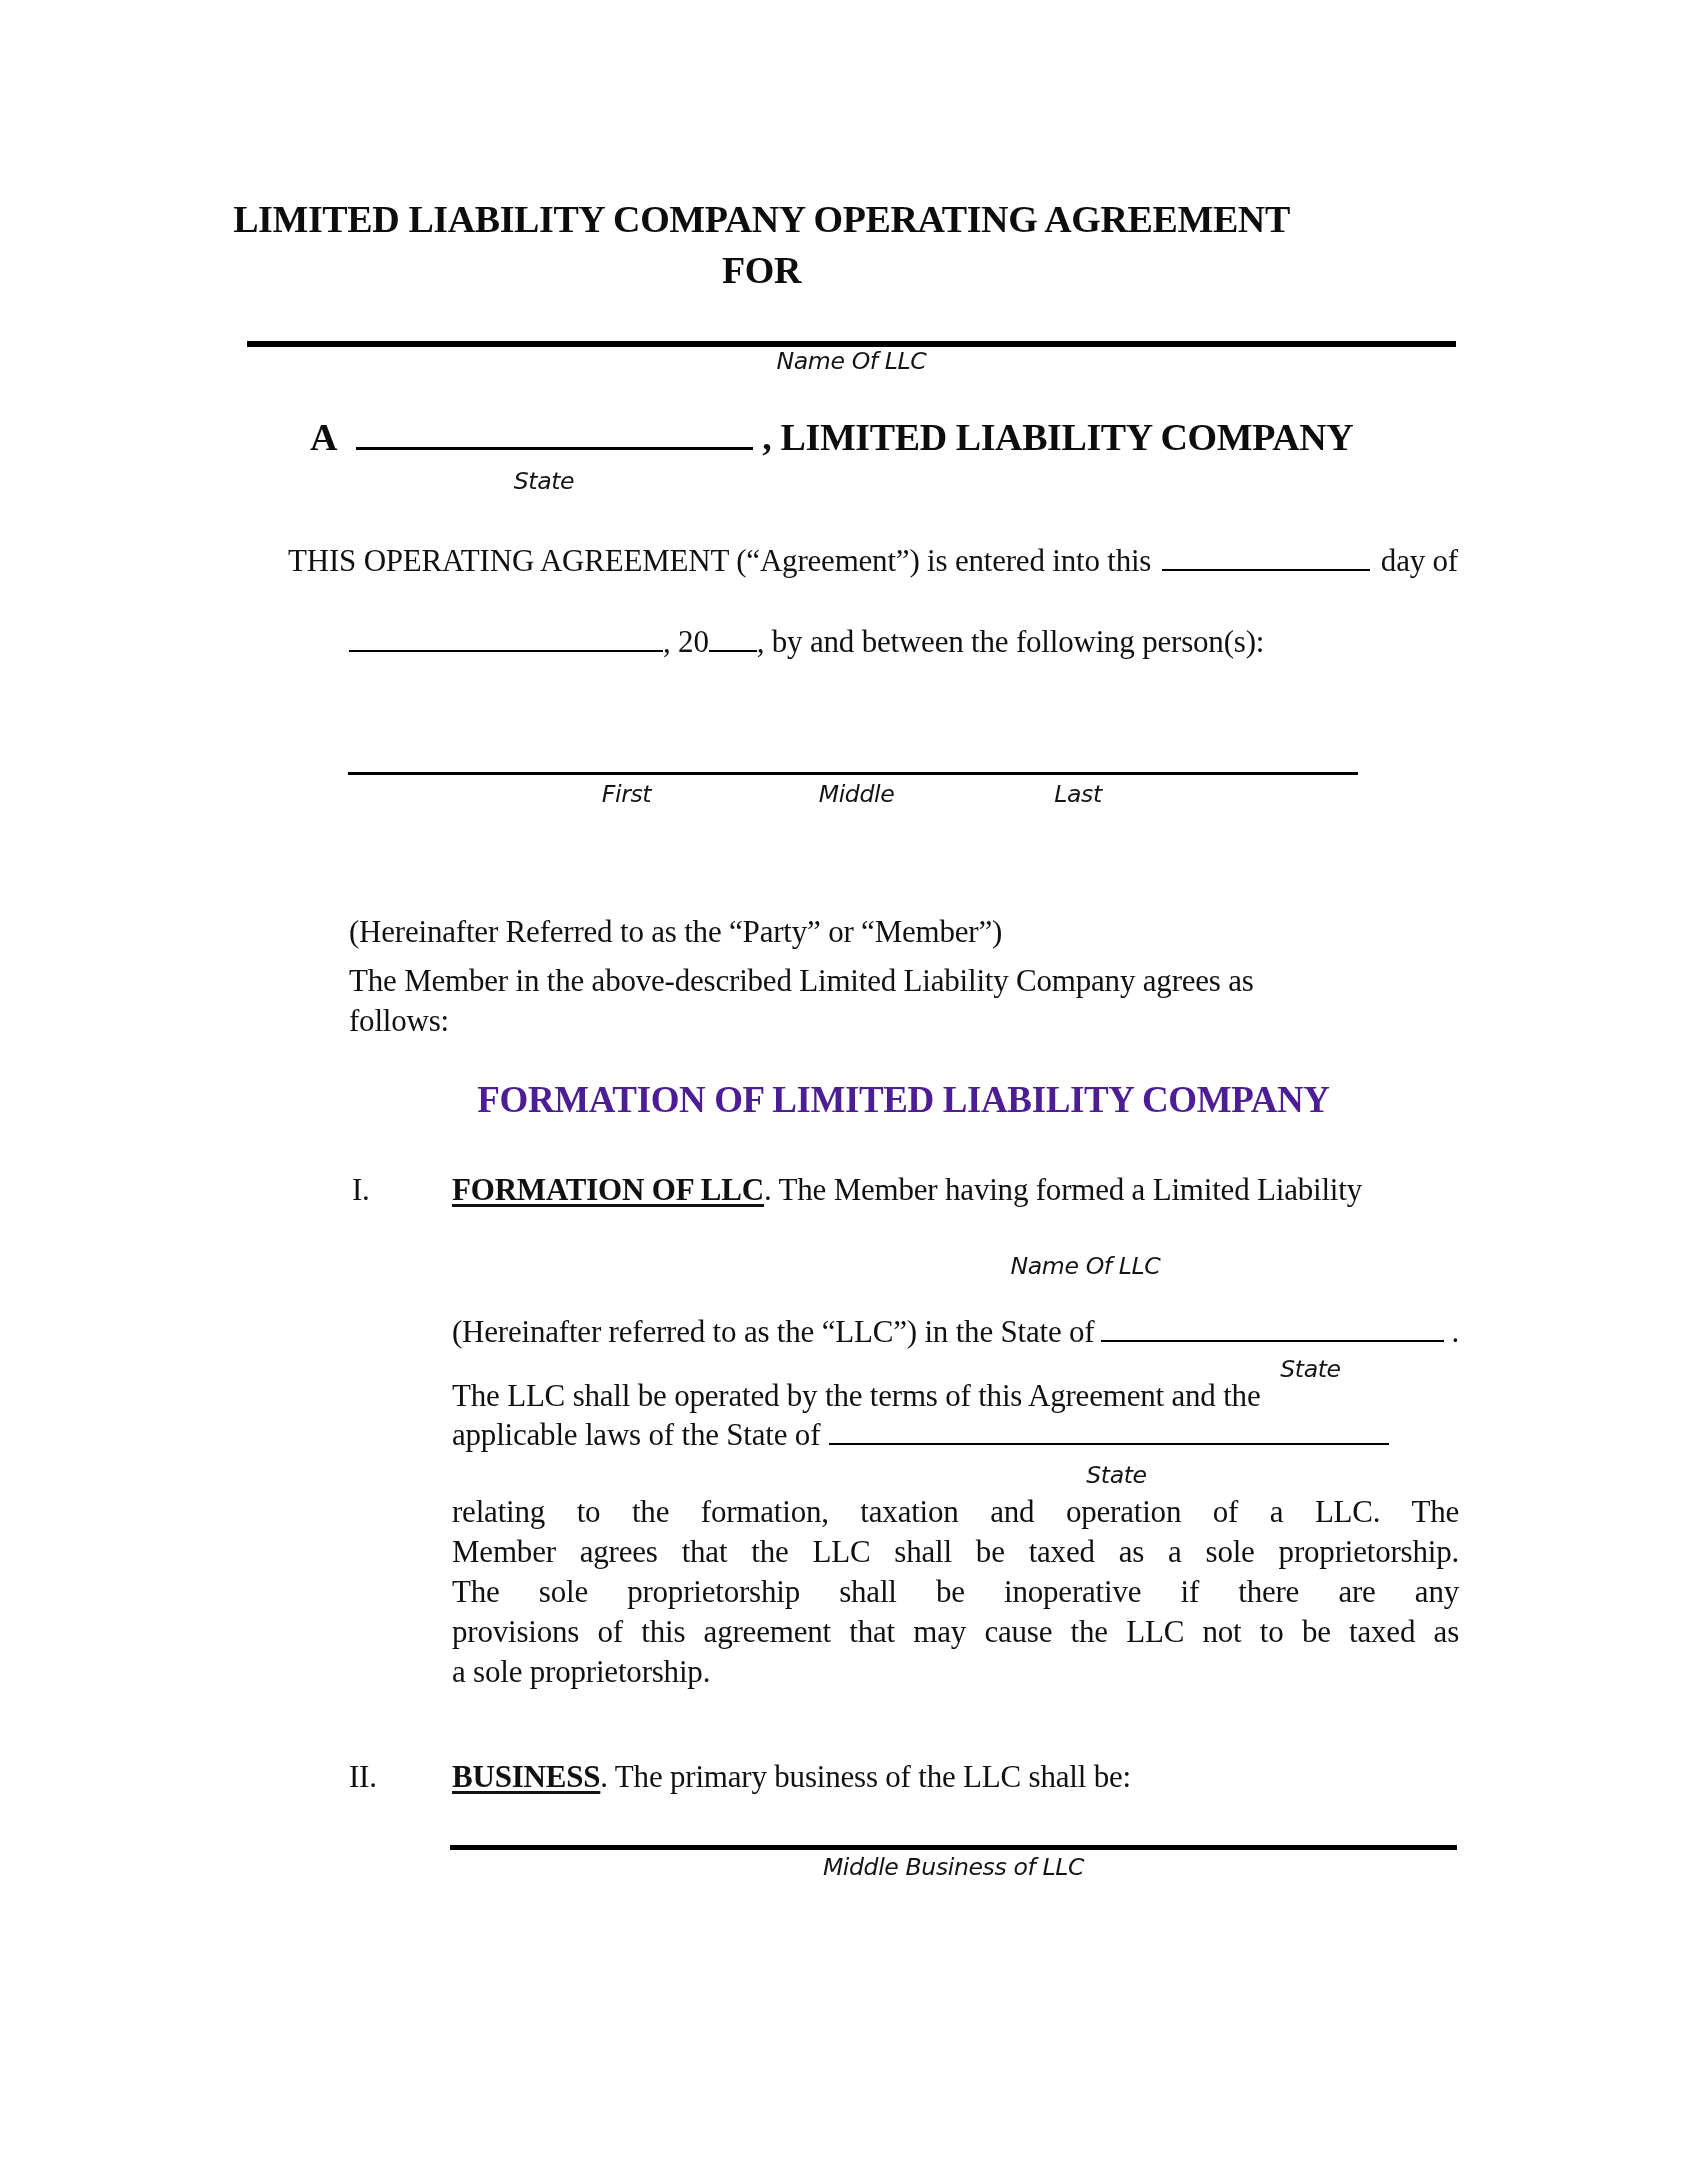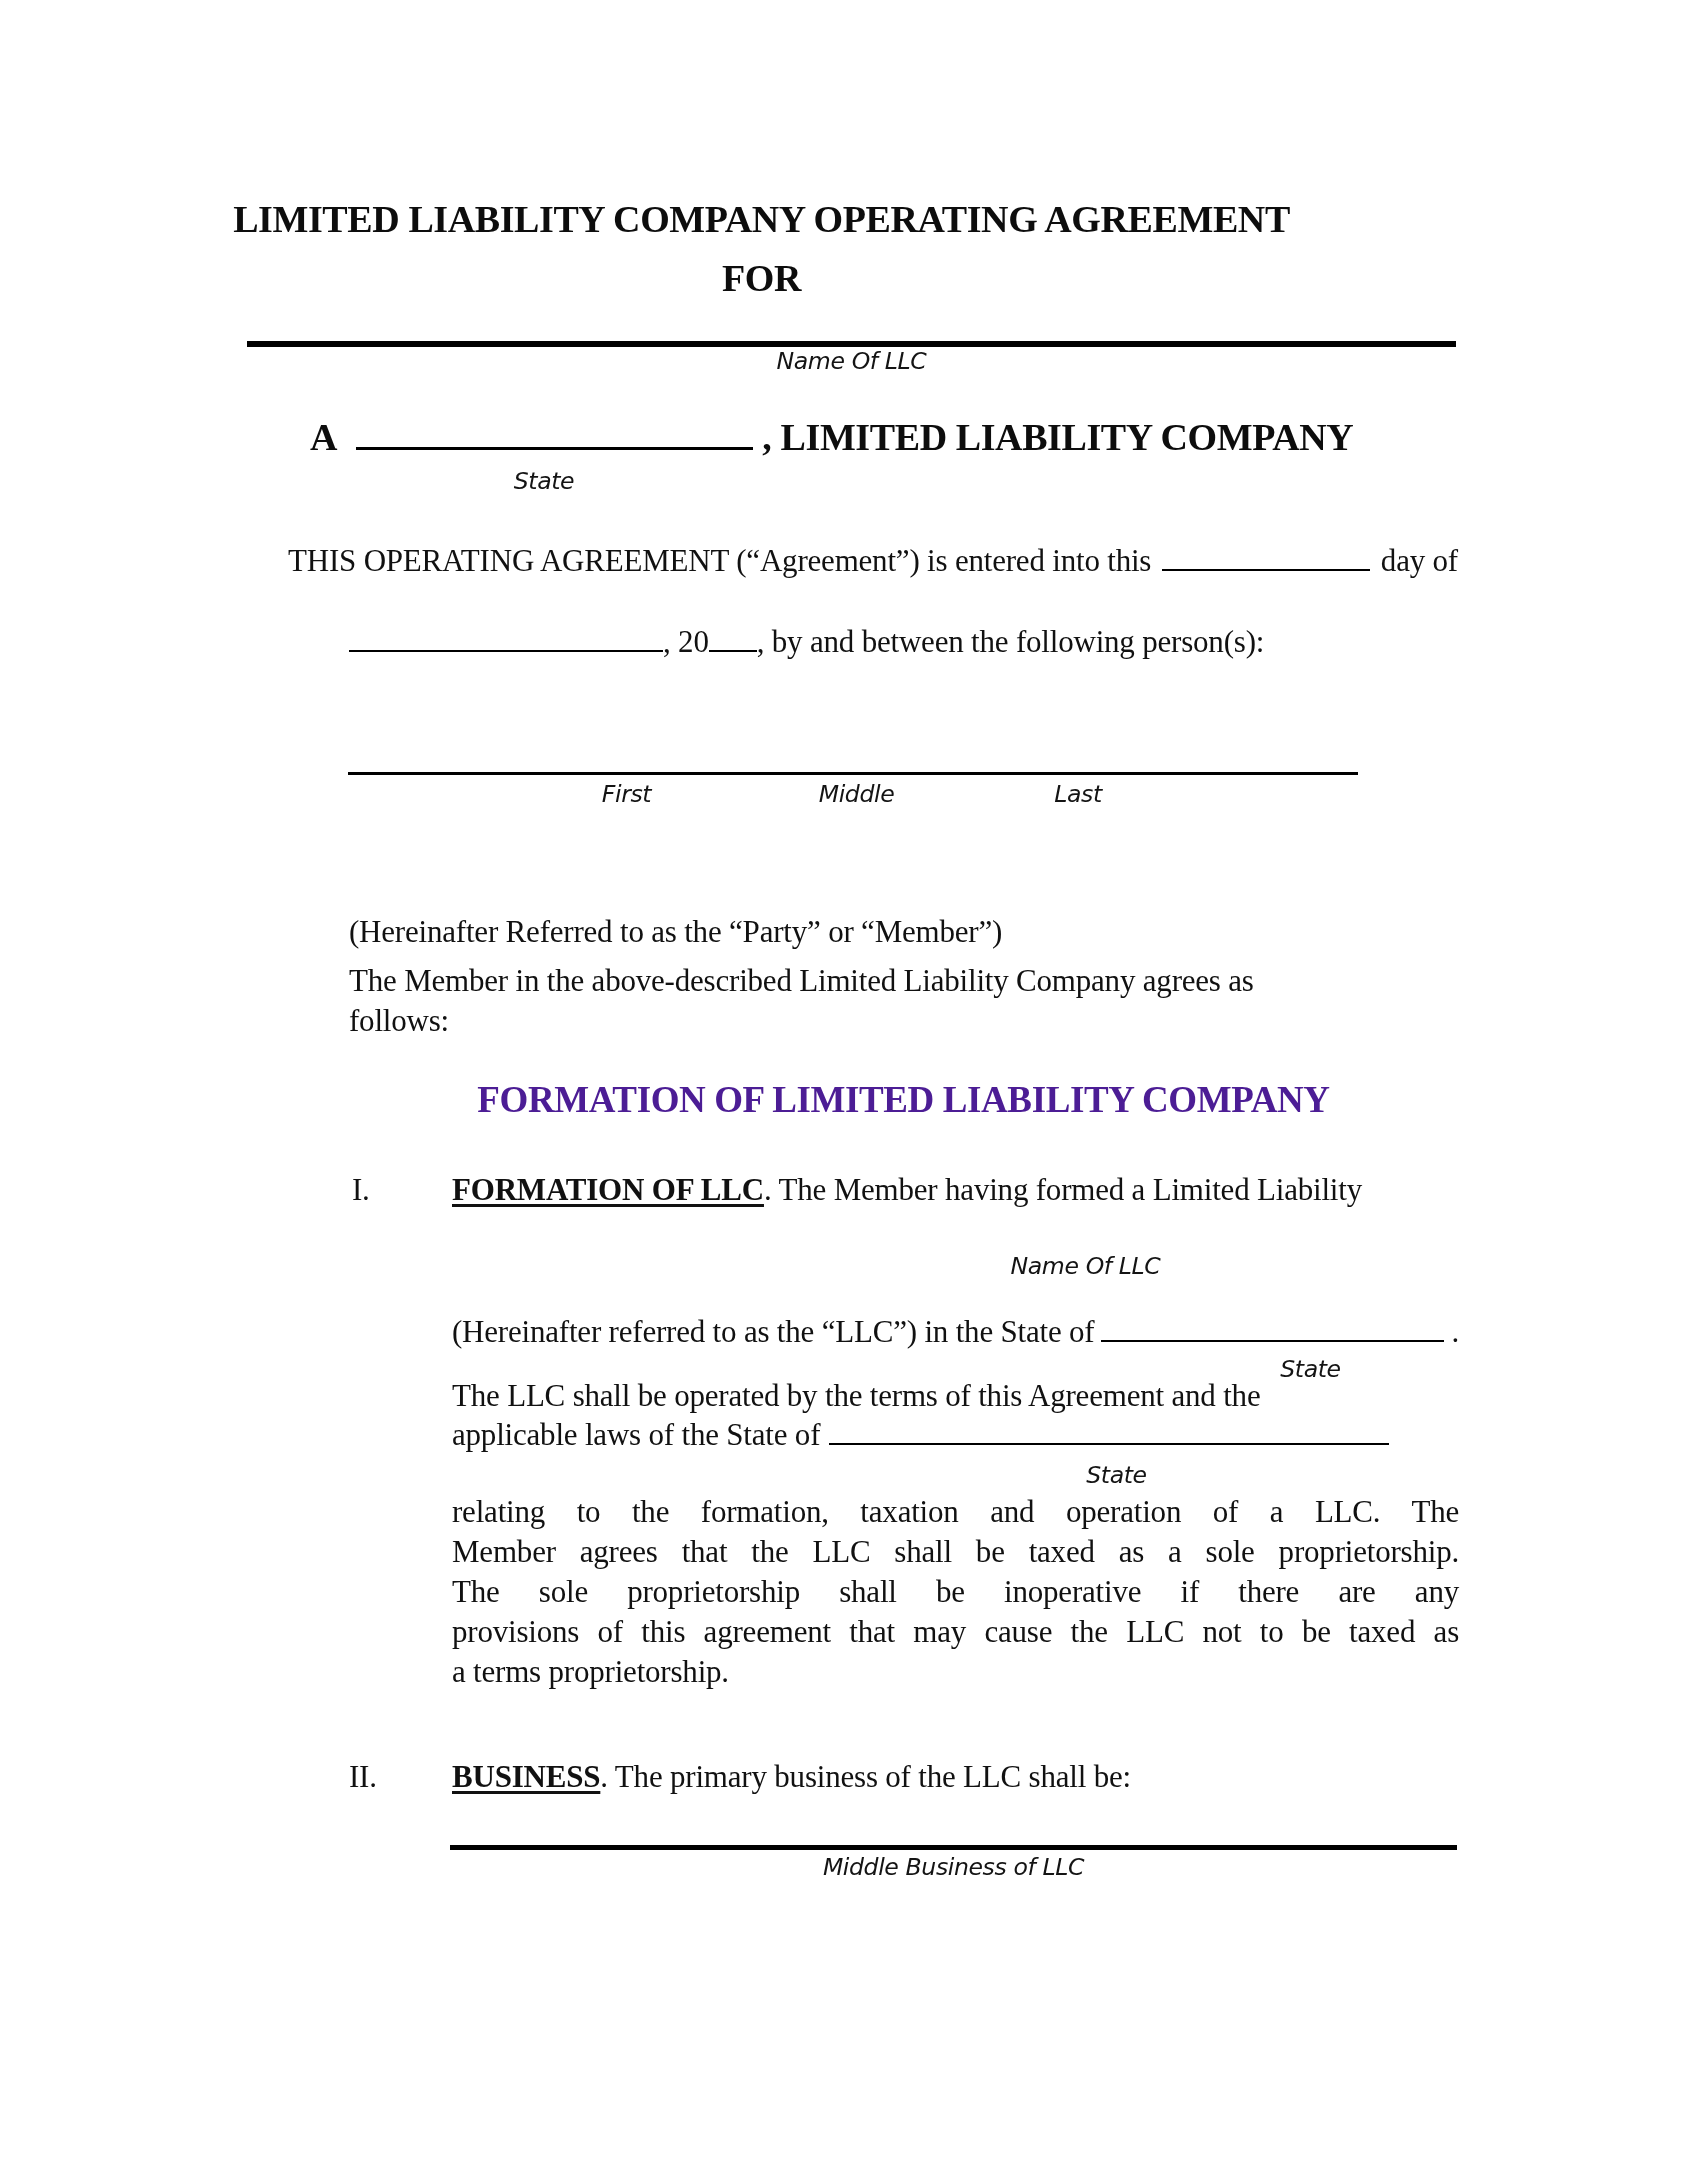--- a/index.html
+++ b/index.html
@@ -104,21 +104,21 @@
     text-align-last: justify;
   }
   .cap-center { text-align: center; }
 </style>
 </head>
 <body>
 
 <div class="page">
 
   <div class="title-line" style="top:197px;">LIMITED LIABILITY COMPANY OPERATING AGREEMENT</div>
-  <div class="title-line" style="top:256px;">FOR</div>
+  <div class="title-line" style="top:248px;">FOR</div>
 
   <div class="rule" style="top:341px; left:247px; width:1209px; height:6.1px;"></div>
   <div class="caption cap-center" style="top:347px; left:247px; width:1209px;">Name Of LLC</div>
 
   <div class="big-line" style="top:415px; left:310px;">
     <span>A</span>
     <span class="blank blank-lg" style="width:397px; margin-left:12.2px;"></span>
     <span>, LIMITED LIABILITY COMPANY</span>
   </div>
   <div class="caption cap-center" style="top:467px; left:413px; width:262px;">State</div>
@@ -167,21 +167,21 @@
     <span>applicable laws of the State of</span>
     <span class="fblank" style="margin-left:8.7px;"></span>
   </div>
   <div class="caption cap-center" style="top:1461px; left:1029px; width:175px;">State</div>
 
   <div class="para" style="top:1492px; left:452px; width:1007px;">
     <div class="just">relating to the formation, taxation and operation of a LLC. The</div>
     <div class="just">Member agrees that the LLC shall be taxed as a sole proprietorship.</div>
     <div class="just">The sole proprietorship shall be inoperative if there are any</div>
     <div class="just">provisions of this agreement that may cause the LLC not to be taxed as</div>
-    <div>a terms proprietorship.</div>
+    <div>a sole proprietorship.</div>
   </div>
 
   <div class="body-line" style="top:1759px; left:349px;">II.</div>
   <div class="body-line" style="top:1759px; left:452px;">
     <span class="bu" style="font-weight:bold;">BUSINESS</span><span>. The primary business of the LLC shall be:</span>
   </div>
 
   <div class="rule" style="top:1845px; left:450px; width:1007px; height:5.2px;"></div>
   <div class="caption cap-center" style="top:1853px; left:450px; width:1007px;">Middle Business of LLC</div>
 

